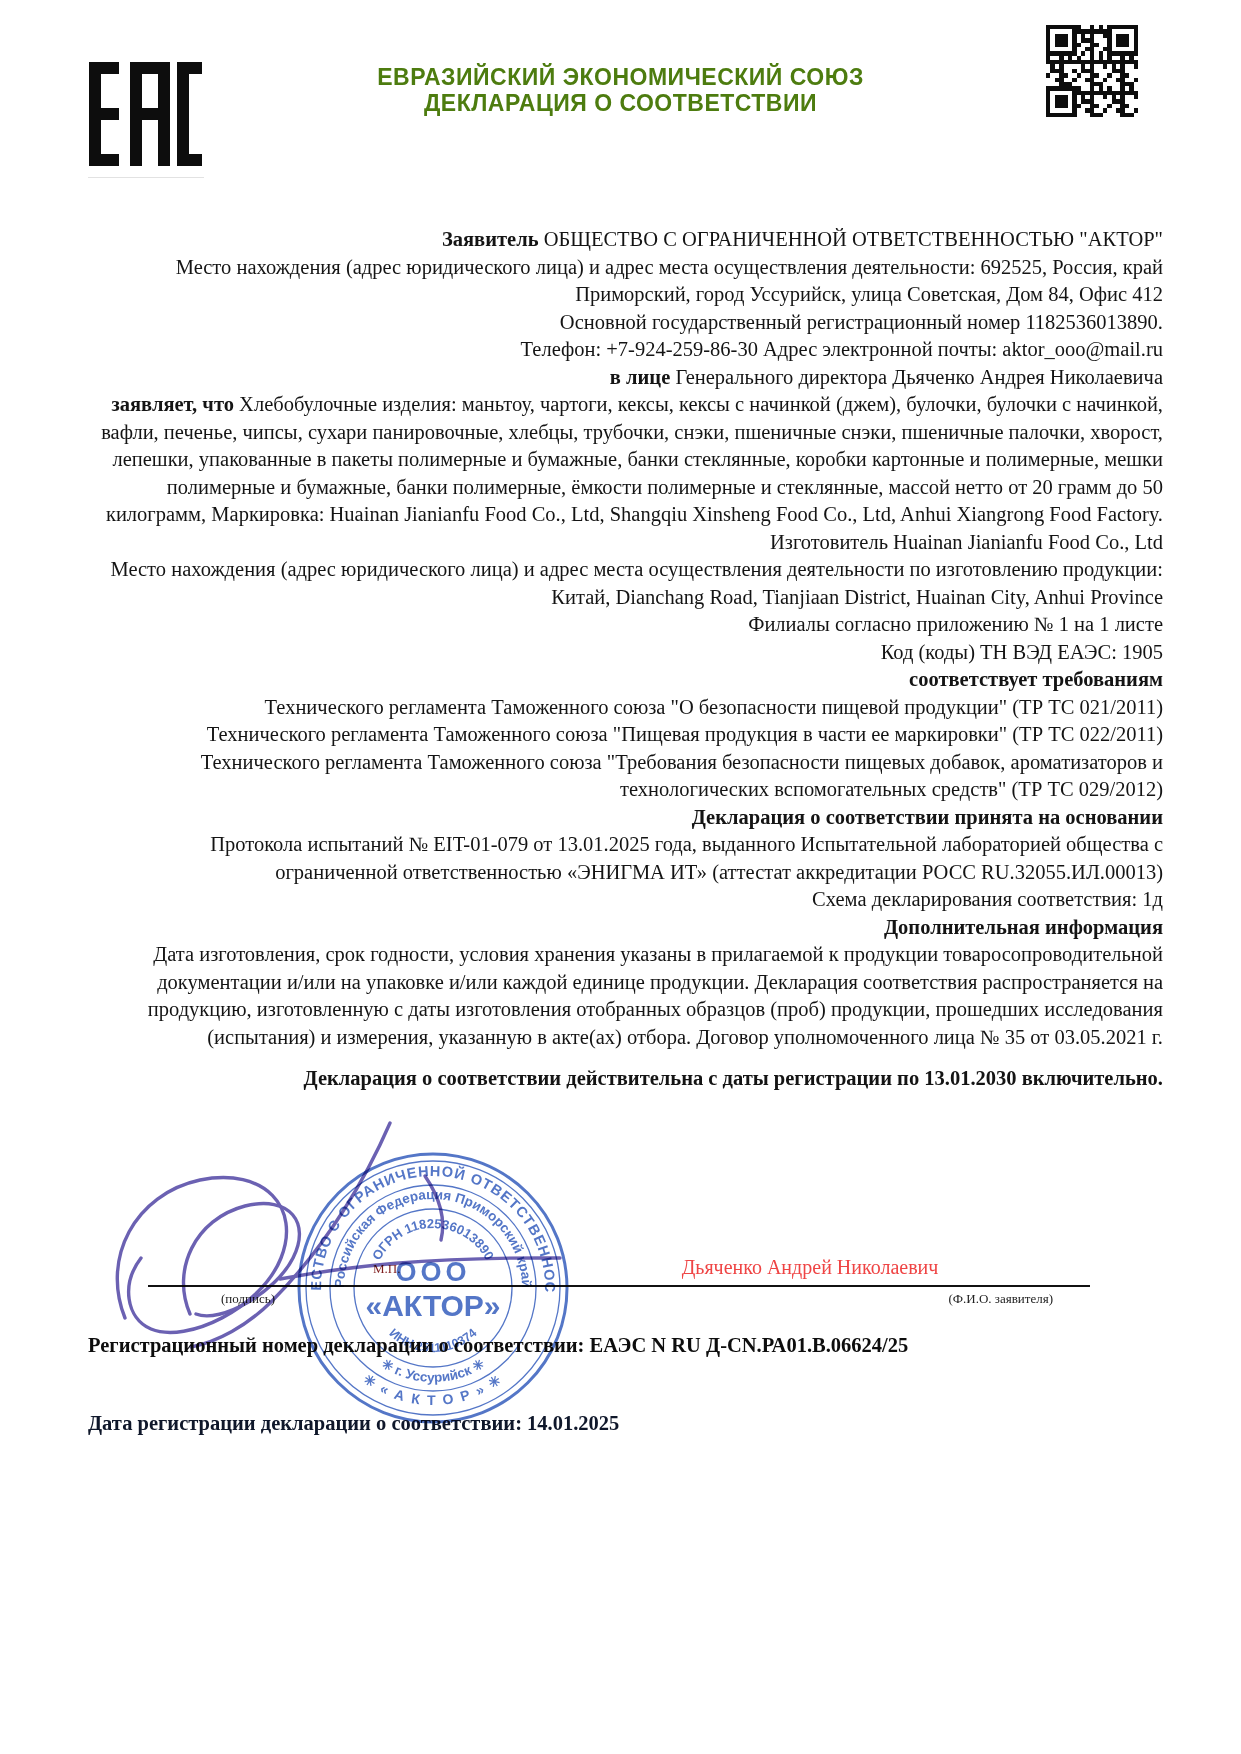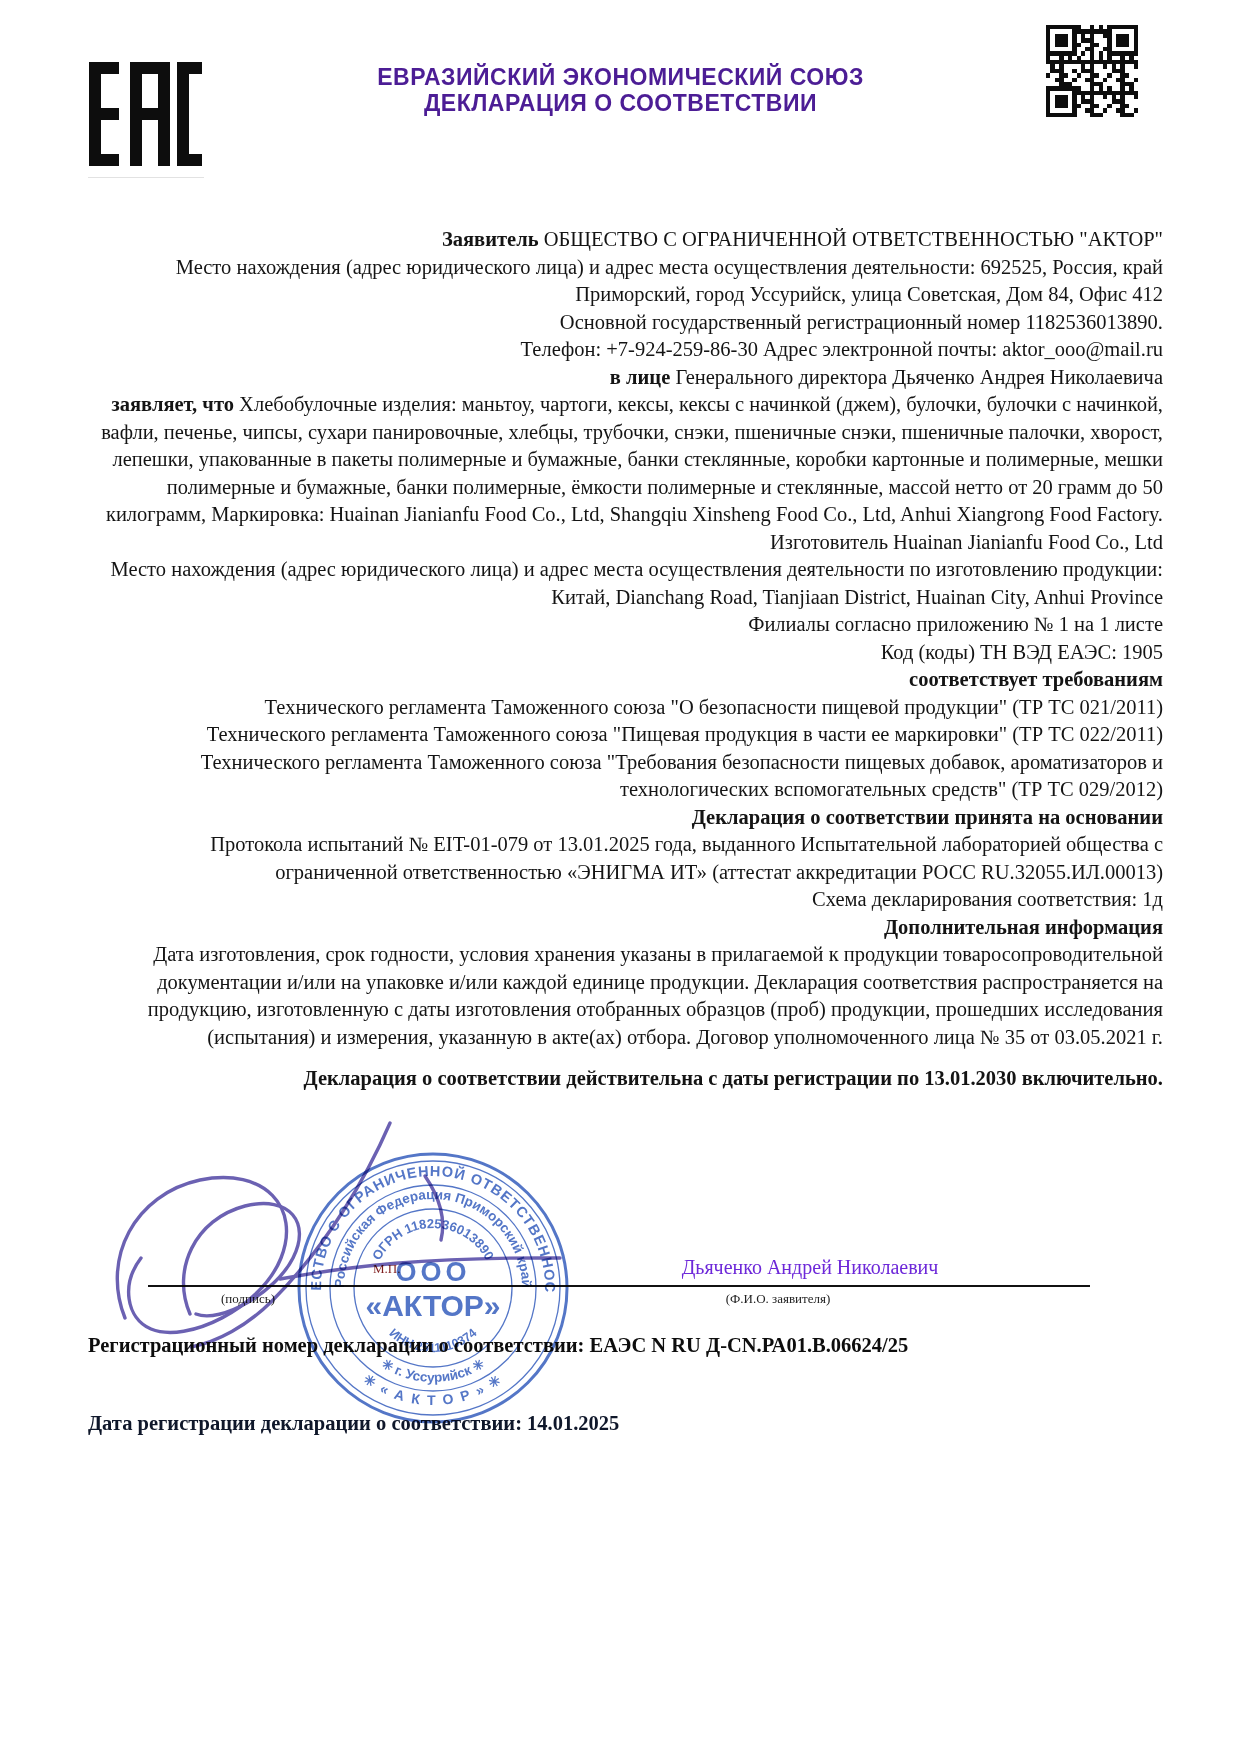--- a/index.html
+++ b/index.html
@@ -13,37 +13,37 @@
     color:#111;
   }
   
   .eac-logo{position:absolute;left:88px;top:62px;width:115px;height:104px;}
   .logo-underline{position:absolute;left:88px;top:177px;width:116px;height:1px;background:#e2e2e2;}
   .doc-title{
     position:absolute;left:0;right:0;top:64px;
     text-align:center;
     font-family:"Liberation Sans", sans-serif;
     font-weight:bold;font-size:23px;line-height:26px;
-    letter-spacing:.5px;color:#4c1d95;
+    letter-spacing:.5px;color:#4d7c0f;
   }
   .qr{position:absolute;left:1046px;top:25px;width:92px;height:92px;}
   
   .doc-body{
     position:absolute;left:88px;top:226px;width:1075px;
     font-size:20.5px;line-height:27.5px;color:#141414;text-align:right;
   }
   .doc-body p{margin:0;padding:0;}
   .doc-body p.gap{margin-top:14px;}
   .doc-body b{font-weight:bold;}
   
   .mp-label{position:absolute;left:373px;top:1261px;font-size:13px;color:#7f1d1d;}
   .sig-line{position:absolute;left:148px;top:1285px;width:942px;height:2px;background:#111;}
   .sig-caption{position:absolute;left:148px;top:1291px;width:200px;text-align:center;font-size:13px;color:#222;}
-  .fio-name{position:absolute;left:560px;top:1256px;width:500px;text-align:center;font-size:20px;color:#6d28d9;}
-  .fio-caption{position:absolute;left:528px;top:1291px;width:500px;text-align:center;font-size:13px;color:#222;}
+  .fio-name{position:absolute;left:560px;top:1256px;width:500px;text-align:center;font-size:20px;color:#ef4444;}
+  .fio-caption{position:absolute;left:553px;top:1291px;width:500px;text-align:right;font-size:13px;color:#222;}
   
   .reg-number{position:absolute;left:88px;top:1334px;font-size:20.5px;font-weight:bold;color:#0d0d0d;}
   .reg-date{position:absolute;left:88px;top:1376px;font-size:20.5px;font-weight:bold;color:#0f172a;margin-top:36px;}
   
   .signature-svg{position:absolute;left:95px;top:1118px;width:480px;height:252px;mix-blend-mode:multiply;opacity:.9;}
   .stamp-svg{position:absolute;left:296px;top:1151px;width:274px;height:274px;mix-blend-mode:multiply;opacity:.88;}
   .stamp-svg text{font-family:"Liberation Sans", sans-serif;fill:#3c63bf;}
 </style>
 </head>
 <body>

